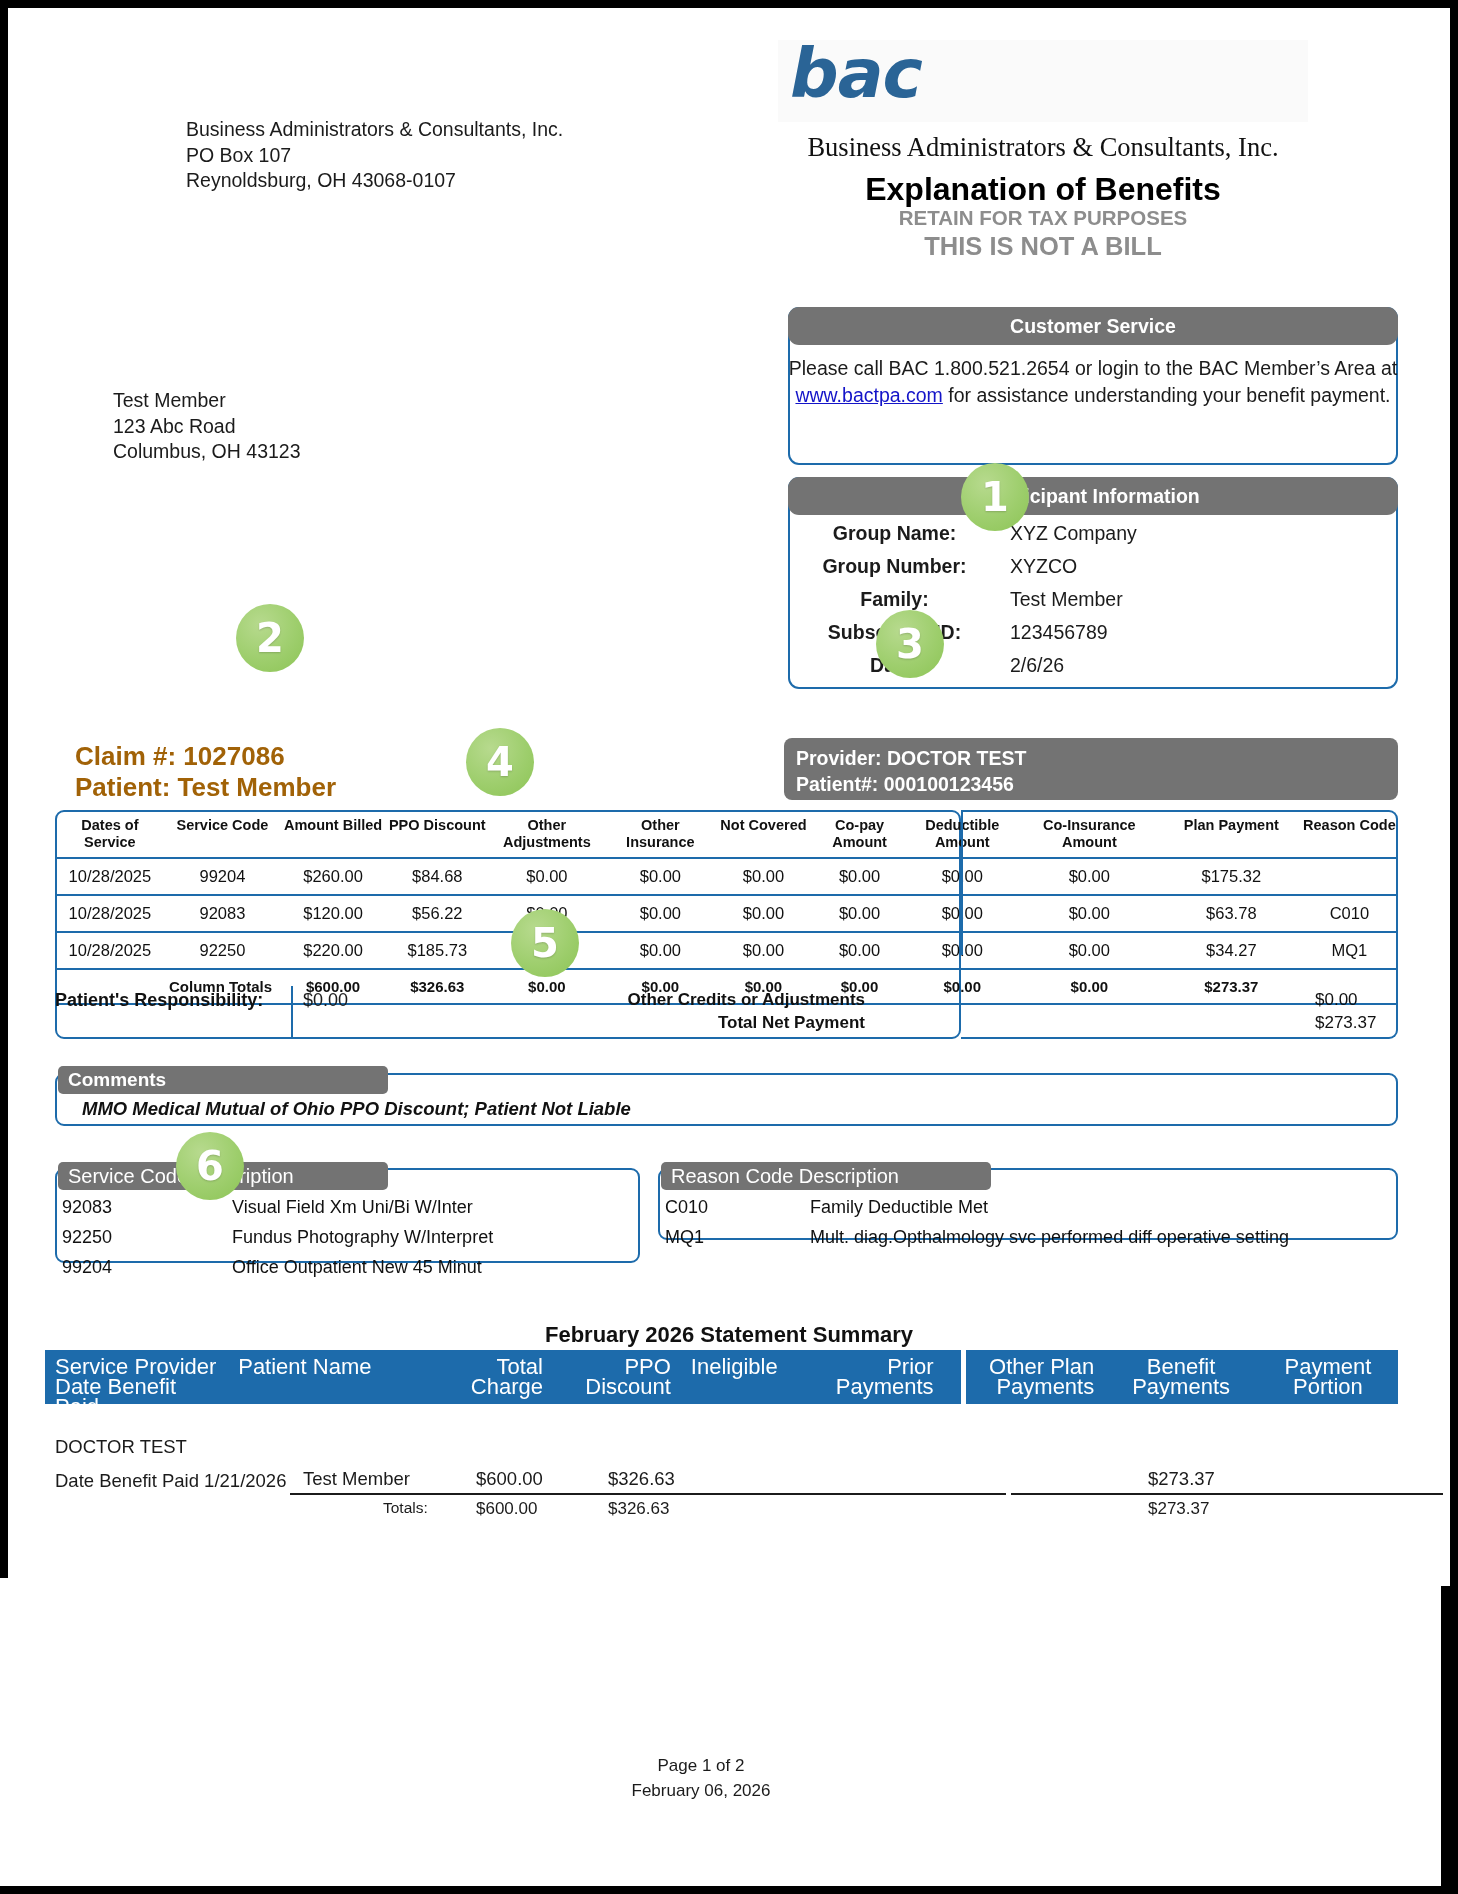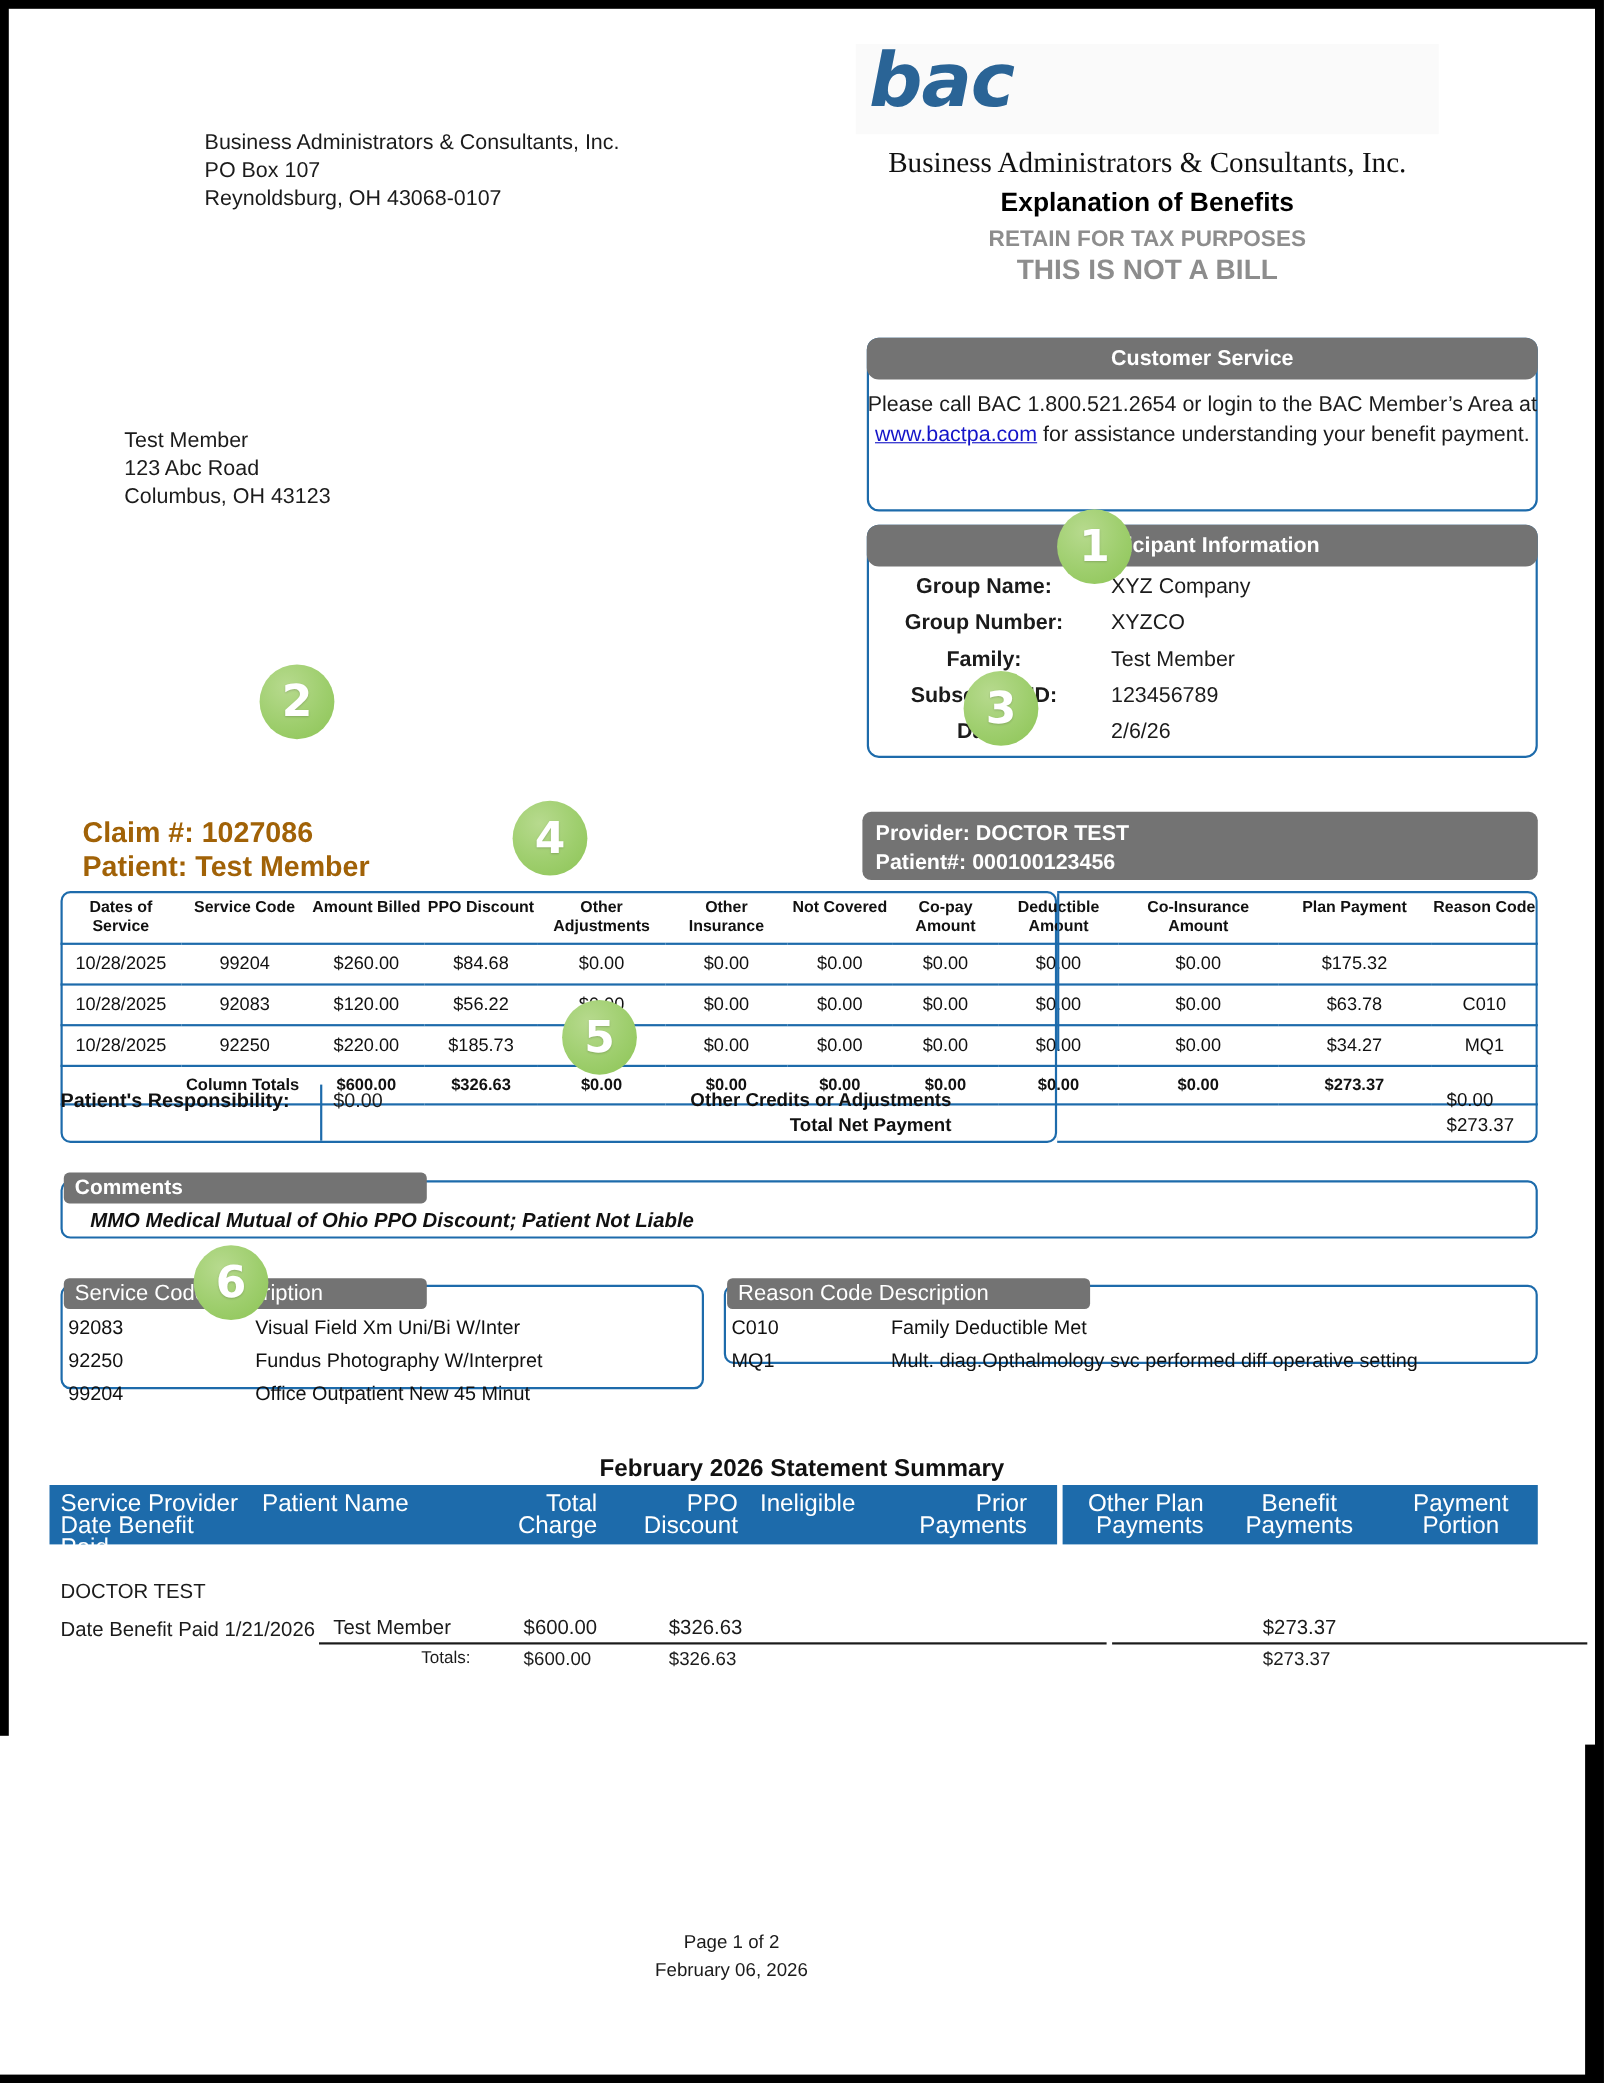--- a/index.html
+++ b/index.html
@@ -93,21 +93,21 @@
     font-size: 26.5px;
     color: #111111;
     white-space: nowrap;
   }
   .brand-eob {
     position: absolute;
     left: 0px;
     top: 131px;
     width: 530px;
     text-align: center;
-    font-size: 24px;
+    font-size: 32px;
     font-weight: bold;
     color: #000000;
   }
   .brand-retain {
     position: absolute;
     left: 0px;
     top: 166px;
     width: 530px;
     text-align: center;
     font-size: 20.5px;
@@ -321,21 +321,21 @@
   .rule-r {
     position: absolute; left: 966px; top: 89px; width: 432px; height: 2px; background: #1b1b1b;
   }
   .totals-lbl {
     position: absolute; left: 338px; top: 95px; font-size: 15.5px; color: #1b1b1b;
   }
 
   
   .footer {
     position: absolute; left: 0px; top: 1753px; width: 1330px;
-    text-align: center; font-size: 17px; line-height: 25px; color: #1b1b1b;
+    text-align: center; font-size: 17px; line-height: 25px; color: #1b1b1b; padding-left: 36px;
   }
 
   
   .badge {
     position: absolute;
     width: 68px; height: 68px;
     border-radius: 50%;
     background: radial-gradient(circle at 36% 30%, #b7da8e 0%, #9ece6d 55%, #8cc455 100%);
     color: #ffffff;
     font-size: 40px;

